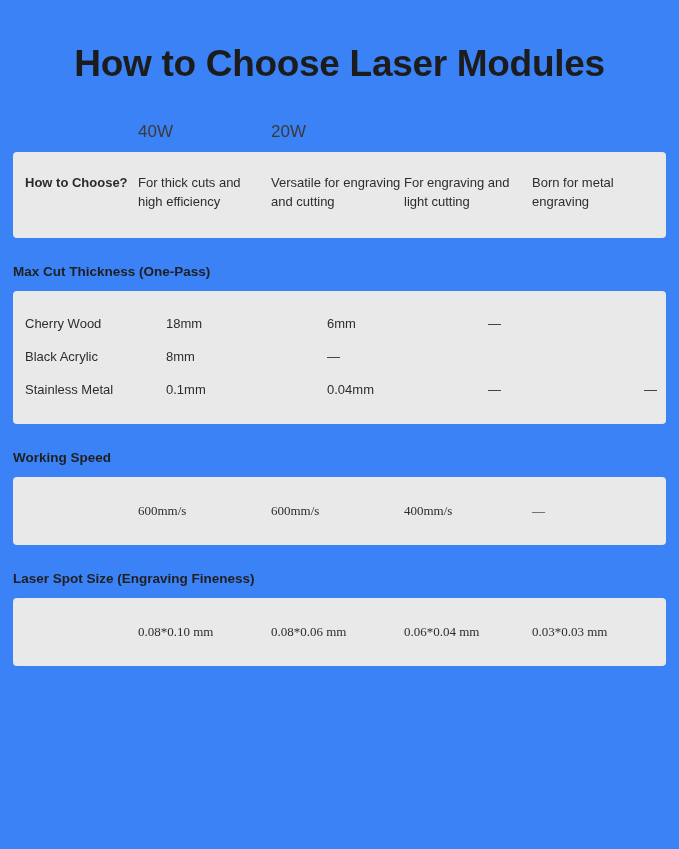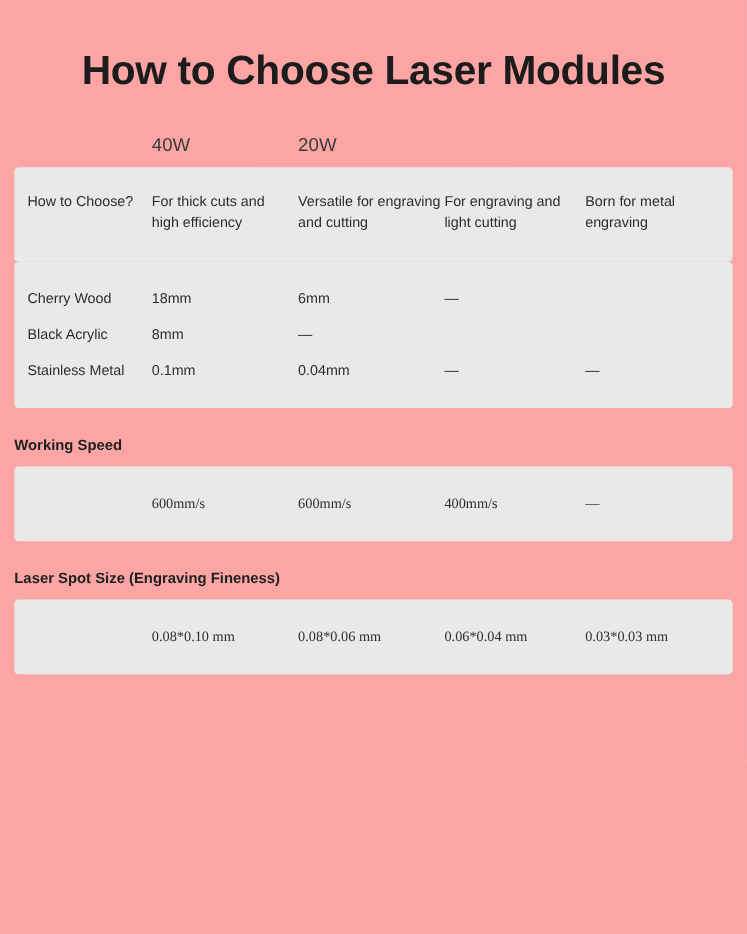--- a/index.html
+++ b/index.html
@@ -11,21 +11,21 @@
     height: 849px;
     background: #f4f4f4;
     font-family: "Liberation Sans", sans-serif;
     color: #2b2b2b;
     overflow: hidden;
   }
   .page {
     width: 679px;
     height: 849px;
     position: relative;
-    background: #fca5a5;
+    background: #3b82f6;
     box-sizing: border-box;
   }
   .title {
     font-size: 37px;
     font-weight: bold;
     text-align: center;
     line-height: 1.2;
     color: #1c1c1c;
     padding: 42px 60px 0 60px;
     letter-spacing: -0.3px;
@@ -62,34 +62,36 @@
     padding: 0;
   }
   .choose-panel .cell {
     font-size: 13px;
     line-height: 1.45;
     color: #2d2d2d;
   }
   .choose-panel .cell.label {
     padding-left: 12px;
     color: #2b2b2b;
+    font-weight: bold;
   }
 
   .section-title {
     font-size: 13.5px;
     font-weight: bold;
     color: #1f1f1f;
     margin: 26px 0 12px 13px;
   }
 
   .table-panel {
     padding: 16px 0 18px 0;
   }
   .table-panel .grid-row {
     padding: 0;
+    gap: 28px;
   }
   .table-panel .cell {
     font-size: 13px;
     color: #2d2d2d;
     padding: 9px 0;
   }
   .table-panel .cell.label {
     padding-left: 12px;
   }
 
@@ -124,20 +126,21 @@
   <div class="panel choose-panel">
     <div class="grid-row">
       <div class="cell label">How to Choose?</div>
       <div class="cell multiline">For thick cuts and<br>high efficiency</div>
       <div class="cell multiline">Versatile for engraving<br>and cutting</div>
       <div class="cell multiline">For engraving and<br>light cutting</div>
       <div class="cell multiline">Born for metal<br>engraving</div>
     </div>
   </div>
 
+  <div class="section-title">Max Cut Thickness (One-Pass)</div>
   <div class="panel table-panel">
     <div class="grid-row">
       <div class="cell label">Cherry Wood</div>
       <div class="cell">18mm</div>
       <div class="cell">6mm</div>
       <div class="cell dash">—</div>
     </div>
     <div class="grid-row">
       <div class="cell label">Black Acrylic</div>
       <div class="cell">8mm</div>

